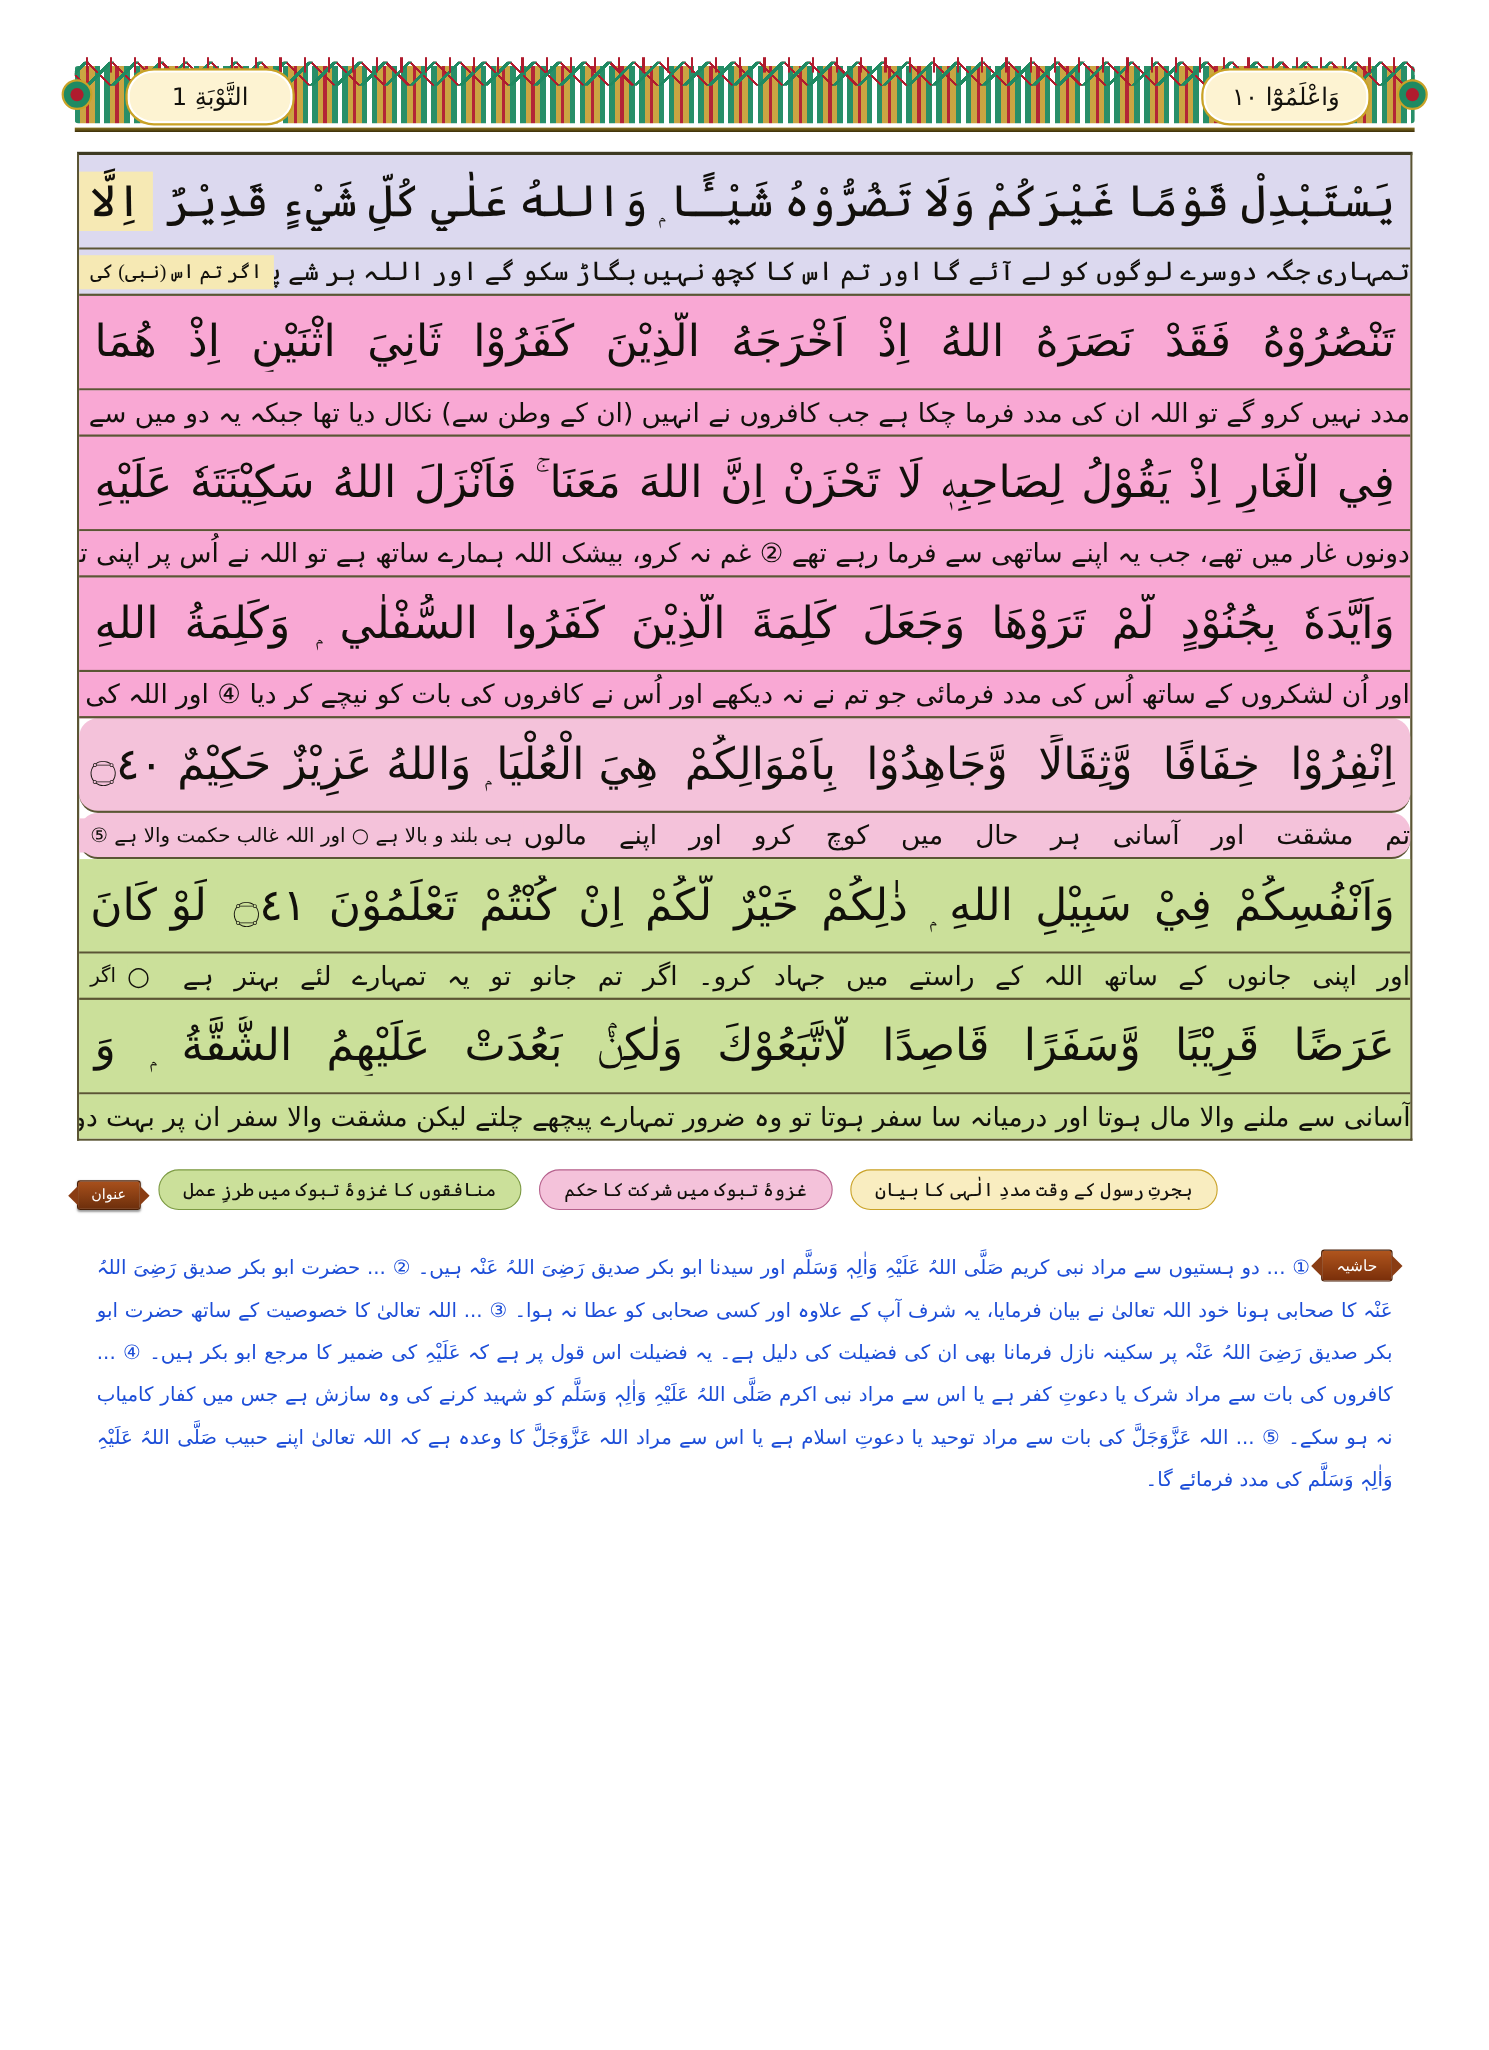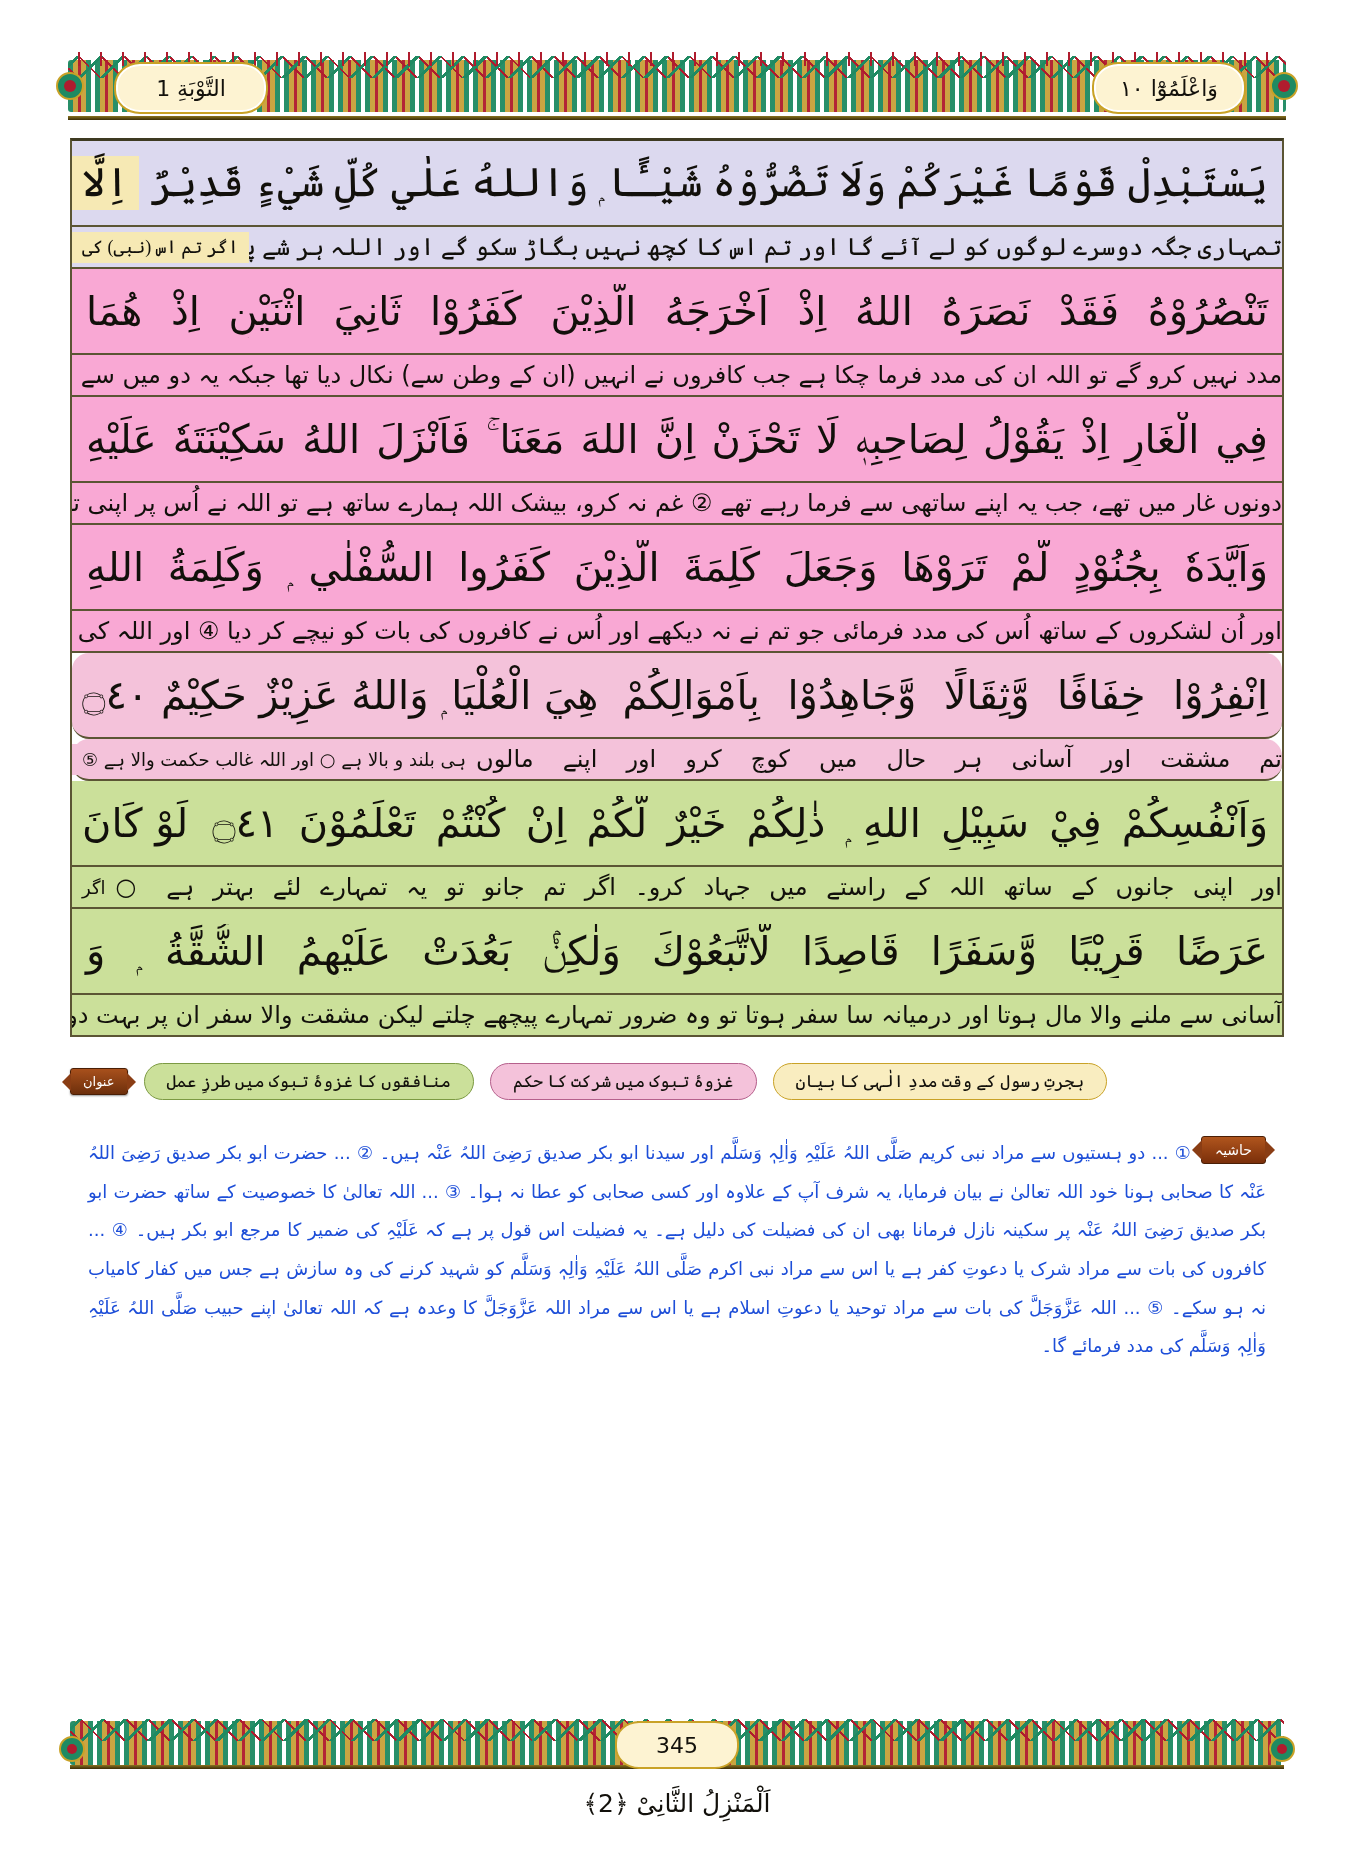--- a/index.html
+++ b/index.html
@@ -127,21 +127,21 @@
   .bg-pink{background:#f4c2da;border-radius:17px;}
   .bg-green{background:#cbe09a;}
   .seg-lav{background:#f6e9b4;}
   .seg-pink{background:#f4c2da;}
   .seg-green{background:#cbe09a;}
 
   
   .headings-row{
     margin:26px 70px 0 70px;
     display:flex;flex-direction:row-reverse;
-    align-items:center;gap:16px;
+    align-items:flex-end;gap:16px;
     direction:rtl;
   }
   .unwan-badge{
     flex:0 0 auto;
     background:linear-gradient(#a8501c,#6d2f0c);
     color:#fff;font-size:13px;
     padding:5px 12px;border-radius:3px;
     border:1px solid #4a1f06;
     position:relative;
     box-shadow:0 1px 2px rgba(0,0,0,.4);
@@ -298,31 +298,14 @@
   <div class="pill green">منافقوں کا غزوۂ تبوک میں طرزِ عمل</div>
       <div class="pill pink">غزوۂ تبوک میں شرکت کا حکم</div>
       <div class="pill cream">ہجرتِ رسول کے وقت مددِ الٰہی کا بیان</div>
     </div>
 
   <div class="footnotes">
     <div class="hashiya-badge">حاشیہ</div>
     <div class="fn-body">① ... دو ہستیوں سے مراد نبی کریم صَلَّی اللہُ عَلَیْہِ وَاٰلِہٖ وَسَلَّم اور سیدنا ابو بکر صدیق رَضِیَ اللہُ عَنْہ ہیں۔ ② ... حضرت ابو بکر صدیق رَضِیَ اللہُ عَنْہ کا صحابی ہونا خود اللہ تعالیٰ نے بیان فرمایا، یہ شرف آپ کے علاوہ اور کسی صحابی کو عطا نہ ہوا۔ ③ ... اللہ تعالیٰ کا خصوصیت کے ساتھ حضرت ابو بکر صدیق رَضِیَ اللہُ عَنْہ پر سکینہ نازل فرمانا بھی ان کی فضیلت کی دلیل ہے۔ یہ فضیلت اس قول پر ہے کہ عَلَیْہِ کی ضمیر کا مرجع ابو بکر ہیں۔ ④ ... کافروں کی بات سے مراد شرک یا دعوتِ کفر ہے یا اس سے مراد نبی اکرم صَلَّی اللہُ عَلَیْہِ وَاٰلِہٖ وَسَلَّم کو شہید کرنے کی وہ سازش ہے جس میں کفار کامیاب نہ ہو سکے۔ ⑤ ... اللہ عَزَّوَجَلَّ کی بات سے مراد توحید یا دعوتِ اسلام ہے یا اس سے مراد اللہ عَزَّوَجَلَّ کا وعدہ ہے کہ اللہ تعالیٰ اپنے حبیب صَلَّی اللہُ عَلَیْہِ وَاٰلِہٖ وَسَلَّم کی مدد فرمائے گا۔</div>
   </div>
 
-  <div class="footer-wrap">
-    <div class="footer-orn">
-      <div class="orn-strip"></div>
-      <div class="orn-diamonds"></div>
-      <div class="orn-base"></div>
-      <svg class="orn-endcap left" viewBox="0 0 36 40">
-        <circle cx="18" cy="20" r="12" fill="#1f8a62" stroke="#c9a227" stroke-width="2"></circle>
-        <circle cx="18" cy="20" r="5" fill="#b01c2e"></circle>
-      </svg>
-      <svg class="orn-endcap right" viewBox="0 0 36 40">
-        <circle cx="18" cy="20" r="12" fill="#1f8a62" stroke="#c9a227" stroke-width="2"></circle>
-        <circle cx="18" cy="20" r="5" fill="#b01c2e"></circle>
-      </svg>
-      <div class="pageno">345</div>
-    </div>
-    <div class="manzil">اَلْمَنْزِلُ الثَّانِیْ ﴿2﴾</div>
-  </div>
 
 </div>
 
 </body></html>

